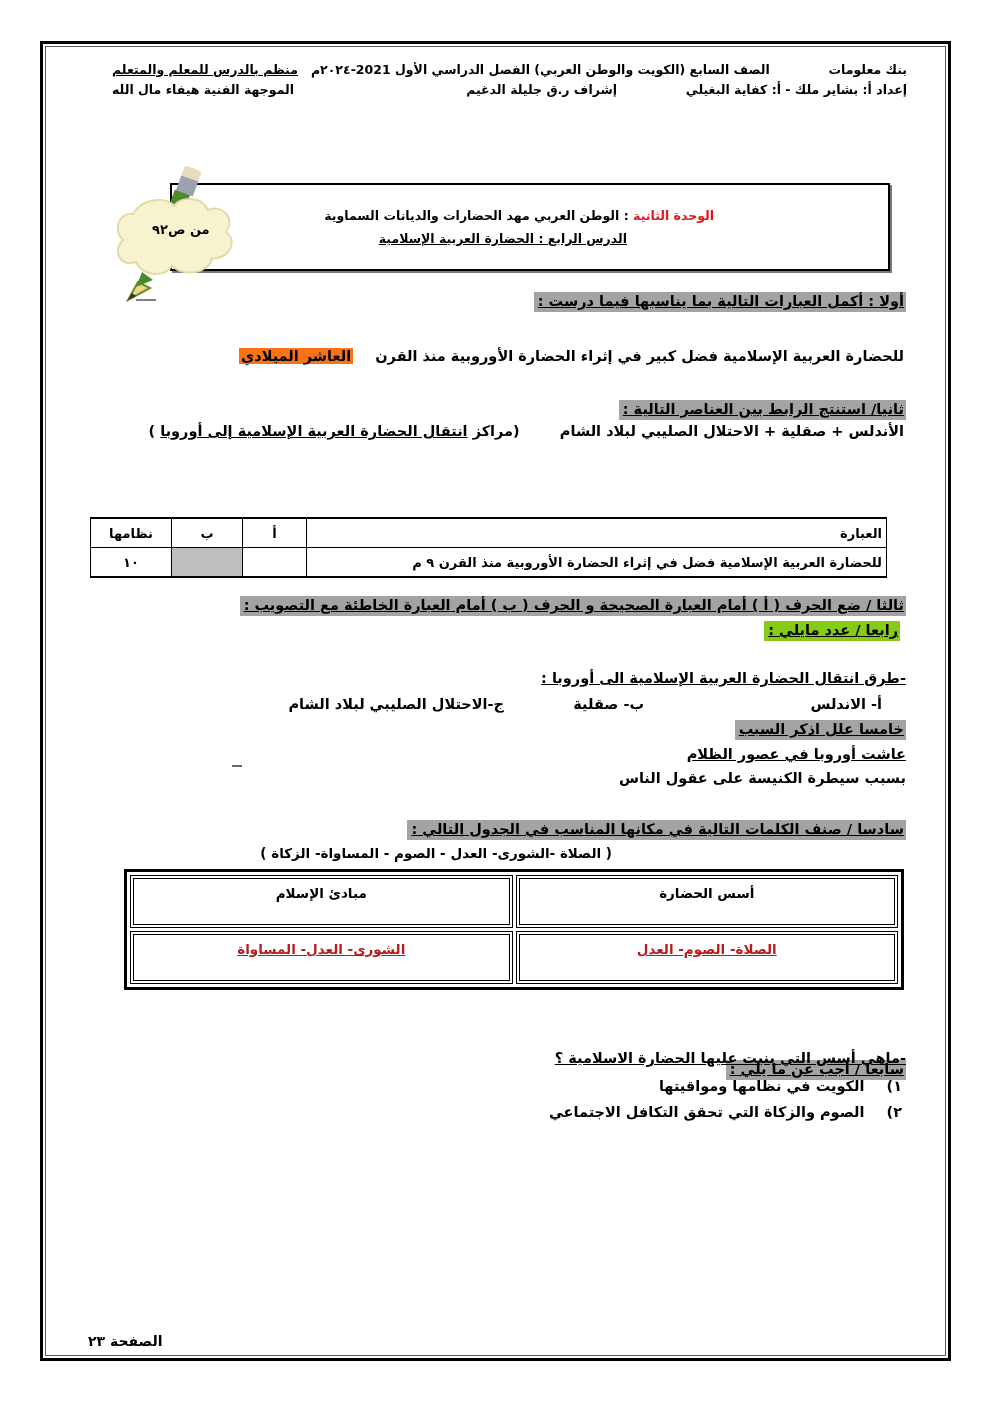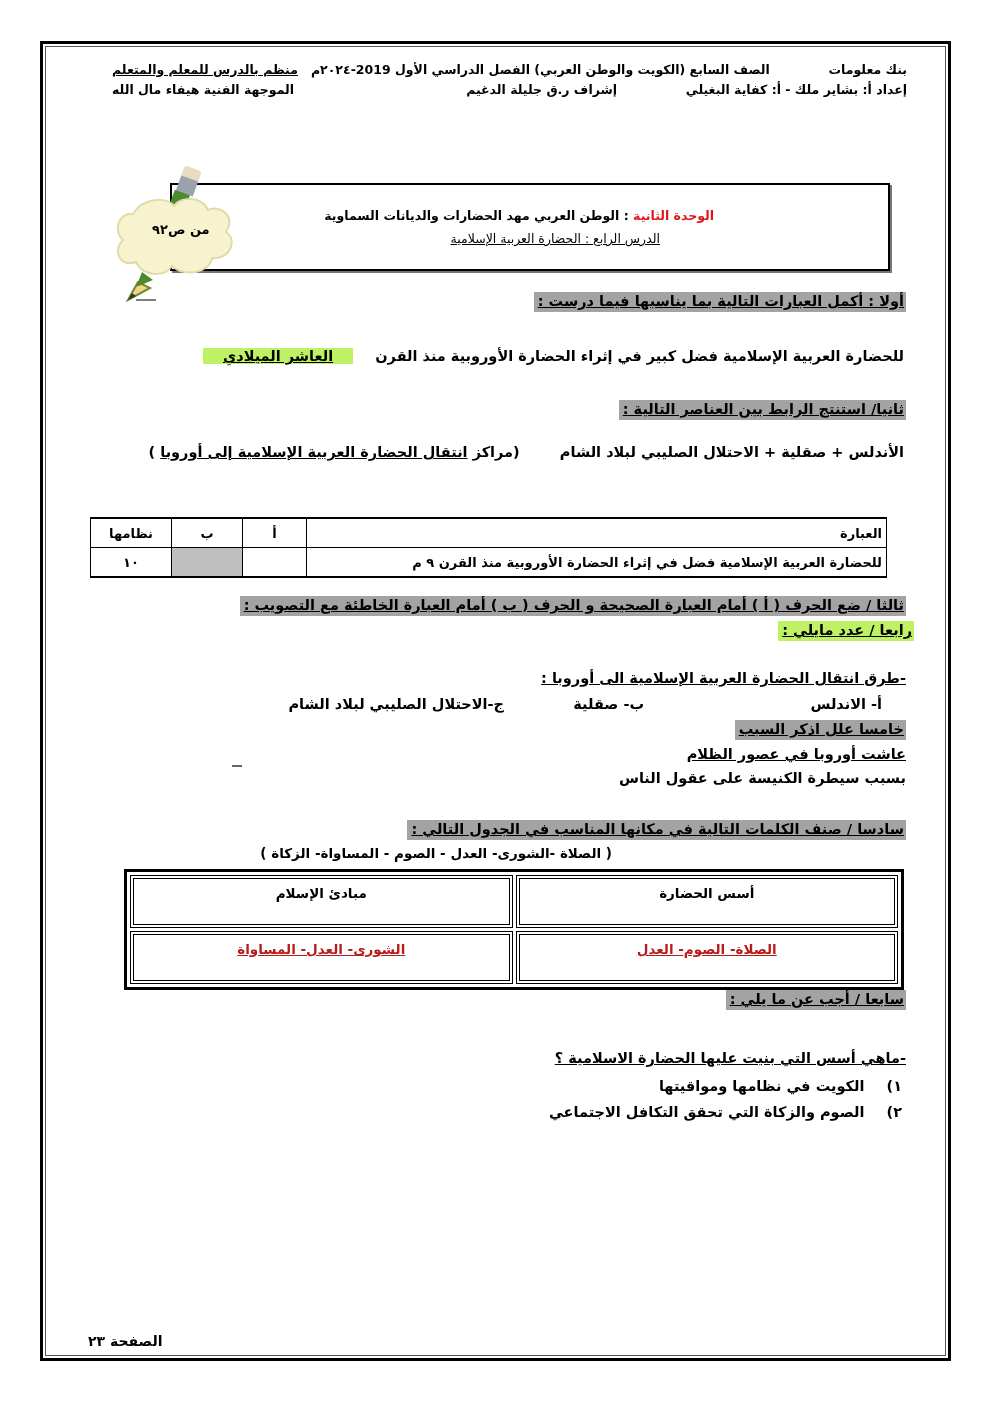--- a/index.html
+++ b/index.html
@@ -12,21 +12,21 @@
   .abs { position: absolute; direction: rtl; white-space: nowrap; }
   .hdr { font-size: 12.5px; font-weight: bold; }
   .u { text-decoration: underline; }
   .title-box { position: absolute; left: 170px; top: 183px; width: 720px; height: 88px;
                border: 2px solid #000; box-shadow: 2px 2px 0 #777; box-sizing: border-box; }
   .red { color: #e0161c; }
   .darkred { color: #b91c1c; }
   .section { font-size: 14.5px; font-weight: bold; background: #a3a3a3; padding: 1px 2px 3px 4px;
              text-decoration: underline; }
   .body-text { font-size: 14.5px; font-weight: bold; }
-  .hl { background: #bef264; text-decoration: underline; padding: 0 20px; }
+  .hl { background: #f97316; padding: 0 2px; }
   table.tf { position: absolute; left: 90px; top: 517px; width: 797px; border-collapse: collapse;
              direction: rtl; font-size: 13px; font-weight: bold; }
   table.tf td { border: 1px solid #000; height: 28px; padding: 0 4px; }
   table.tf tr:first-child td { border-top: 2px solid #000; }
   table.tf tr:last-child td { border-bottom: 2px solid #000; }
   .grey { background: #bfbfbf; }
   table.cls { position: absolute; left: 124px; top: 869px; width: 780px; border-collapse: separate;
               border-spacing: 3px; border: 3px solid #000; direction: rtl; font-size: 13.5px; font-weight: bold; }
   table.cls td { border: 3px double #000; border-width: 4px; height: 38px; vertical-align: top;
                  text-align: center; padding-top: 6px; width: 50%; }
@@ -37,36 +37,36 @@
 <body>
 
 <div class="frame-outer"></div>
 <div class="frame-inner"></div>
 
 <div class="abs hdr" style="right:85px; top:62px;">
   <span>بنك معلومات</span>
   <span style="display:inline-block;width:50px;"></span>
   <span>الصف السابع</span>
   <span>(الكويت والوطن العربي)</span>
-  <span>الفصل الدراسي الأول 2019-٢٠٢٤م</span>
+  <span>الفصل الدراسي الأول 2021-٢٠٢٤م</span>
 </div>
 <div class="abs hdr" style="right:85px; top:82px;">
   <span>إعداد أ: بشاير ملك - أ: كفاية البغيلي</span>
   <span style="display:inline-block;width:60px;"></span>
   <span>إشراف ر.ق جليلة الدغيم</span>
 </div>
 <div class="abs hdr u" style="left:112px; top:62px;">منظم بالدرس للمعلم والمتعلم</div>
 <div class="abs hdr" style="left:112px; top:82px;">الموجهة الفنية هيفاء مال الله</div>
 
 <div class="title-box"></div>
 <div class="abs" style="right:278px; top:208px; font-size:12.5px; font-weight:bold;">
   <span class="red">الوحدة الثانية</span>
   <span>: الوطن العربي مهد الحضارات والديانات السماوية</span>
 </div>
-<div class="abs u" style="right:332px; top:231px; font-size:12.5px; font-weight:normal;">الدرس الرابع : الحضارة العربية الإسلامية</div>
+<div class="abs u" style="right:365px; top:231px; font-size:12.5px; font-weight:bold;">الدرس الرابع : الحضارة العربية الإسلامية</div>
 
 <svg class="cloud" style="left:108px; top:162px; width:135px; height:140px;" viewBox="0 0 135 140">
   <rect x="74" y="6" width="18" height="14" rx="3" fill="#e6dcc0" transform="rotate(20 83 13)"></rect>
   <rect x="70" y="16" width="18" height="16" fill="#9aa3ad" transform="rotate(20 79 24)"></rect>
   <rect x="64" y="30" width="16" height="14" fill="#4d8a2e" transform="rotate(20 72 37)"></rect>
   <path d="M30 120 L20 138 L42 126 Z" fill="#f1d58a" stroke="#6a8d2c" stroke-width="2"></path>
   <path d="M24 131 L20 138 L28 134 Z" fill="#333"></path>
   <path d="M34 110 L28 125 L45 118 Z" fill="#4d8a2e"></path>
   <path d="M25 52 C10 50 5 70 15 78 C4 88 12 106 28 100 C34 114 56 116 64 104 C78 116 102 110 104 96 C122 98 130 78 118 70 C128 56 114 42 100 48 C94 34 72 34 66 44 C58 34 34 36 25 52 Z" fill="#f8f3cf" stroke="#e2dba8" stroke-width="2"></path>
   <line x1="28" y1="138" x2="48" y2="138" stroke="#000" stroke-width="1"></line>
@@ -74,21 +74,21 @@
 <div class="abs" style="left:152px; top:222px; font-size:13px; font-weight:bold;">من ص٩٢</div>
 
 <div class="abs section" style="right:86px; top:292px;">أولا : أكمل العبارات التالية بما يناسبها فيما درست :</div>
 <div class="abs body-text" style="right:88px; top:348px;">
   <span>للحضارة العربية الإسلامية فضل كبير في إثراء الحضارة الأوروبية منذ القرن</span>
   <span style="display:inline-block;width:12px;"></span>
   <span class="hl">العاشر الميلادي</span>
 </div>
 
 <div class="abs section" style="right:86px; top:400px;">ثانيا/ استنتج الرابط بين العناصر التالية :</div>
-<div class="abs body-text" style="right:88px; top:444px;">
+<div class="abs body-text" style="right:88px; top:423px;">
   <span>الأندلس +   صقلية + الاحتلال الصليبي لبلاد الشام</span>
   <span style="display:inline-block;width:30px;"></span>
   <span>(مراكز</span>
   <span class="u">انتقال الحضارة العربية الإسلامية إلى أوروبا</span>
   <span>)</span>
 </div>
 
 <table class="tf">
   <tbody>
       <tr>
@@ -100,21 +100,21 @@
   <tr>
     <td style="text-align:right;">للحضارة العربية الإسلامية فضل في إثراء الحضارة الأوروبية منذ القرن ٩  م</td>
     <td style="text-align:center;"></td>
     <td class="grey" style="text-align:center;"></td>
     <td style="text-align:center;">١٠</td>
   </tr>
 </tbody>
   </table>
 
 <div class="abs section" style="right:86px; top:596px;">ثالثا / ضع الحرف ( أ ) أمام العبارة الصحيحة و الحرف ( ب ) أمام العبارة الخاطئة مع التصويب :</div>
-<div class="abs section" style="right:78px; top:621px; background:#bef264;">رابعا / عدد مايلي :</div>
+<div class="abs section" style="right:92px; top:621px; background:#84cc16;">رابعا / عدد مايلي :</div>
 <div class="abs body-text u" style="right:86px; top:670px;">-طرق انتقال الحضارة العربية الإسلامية الى أوروبا :</div>
 <div class="abs body-text" style="right:110px; top:696px;">أ-    الاندلس</div>
 <div class="abs body-text" style="right:348px; top:696px;">ب- صقلية</div>
 <div class="abs body-text" style="right:488px; top:696px;">ج-الاحتلال الصليبي لبلاد الشام</div>
 
 <div class="abs section" style="right:86px; top:720px;">خامسا علل اذكر السبب</div>
 <div class="abs body-text u" style="right:86px; top:746px;">عاشت أوروبا في عصور الظلام</div>
 <div class="dash"></div>
 <div class="abs body-text" style="right:86px; top:770px;">بسبب سيطرة الكنيسة على عقول الناس</div>
 
@@ -126,21 +126,21 @@
     <td>أسس الحضارة</td>
     <td>مبادئ الإسلام</td>
   </tr>
   <tr>
     <td><span class="darkred u">الصلاة- الصوم- العدل</span></td>
     <td><span class="darkred u">الشورى- العدل- المساواة</span></td>
   </tr>
 </tbody>
   </table>
 
-<div class="abs section" style="right:86px; top:990px;">سابعا / أجب عن ما يلي :</div>
+<div class="abs section" style="right:86px; top:1060px;">سابعا / أجب عن ما يلي :</div>
 <div class="abs body-text u" style="right:86px; top:1050px;">-ماهي أسس التي بنيت عليها الحضارة الاسلامية ؟</div>
 <div class="abs body-text" style="right:90px; top:1078px;">
   <span>١)</span>
   <span style="display:inline-block;width:12px;"></span>
   <span>الكويت  في نظامها ومواقيتها</span>
 </div>
 <div class="abs body-text" style="right:90px; top:1104px;">
   <span>٢)</span>
   <span style="display:inline-block;width:12px;"></span>
   <span>الصوم والزكاة  التي تحقق التكافل الاجتماعي</span>

